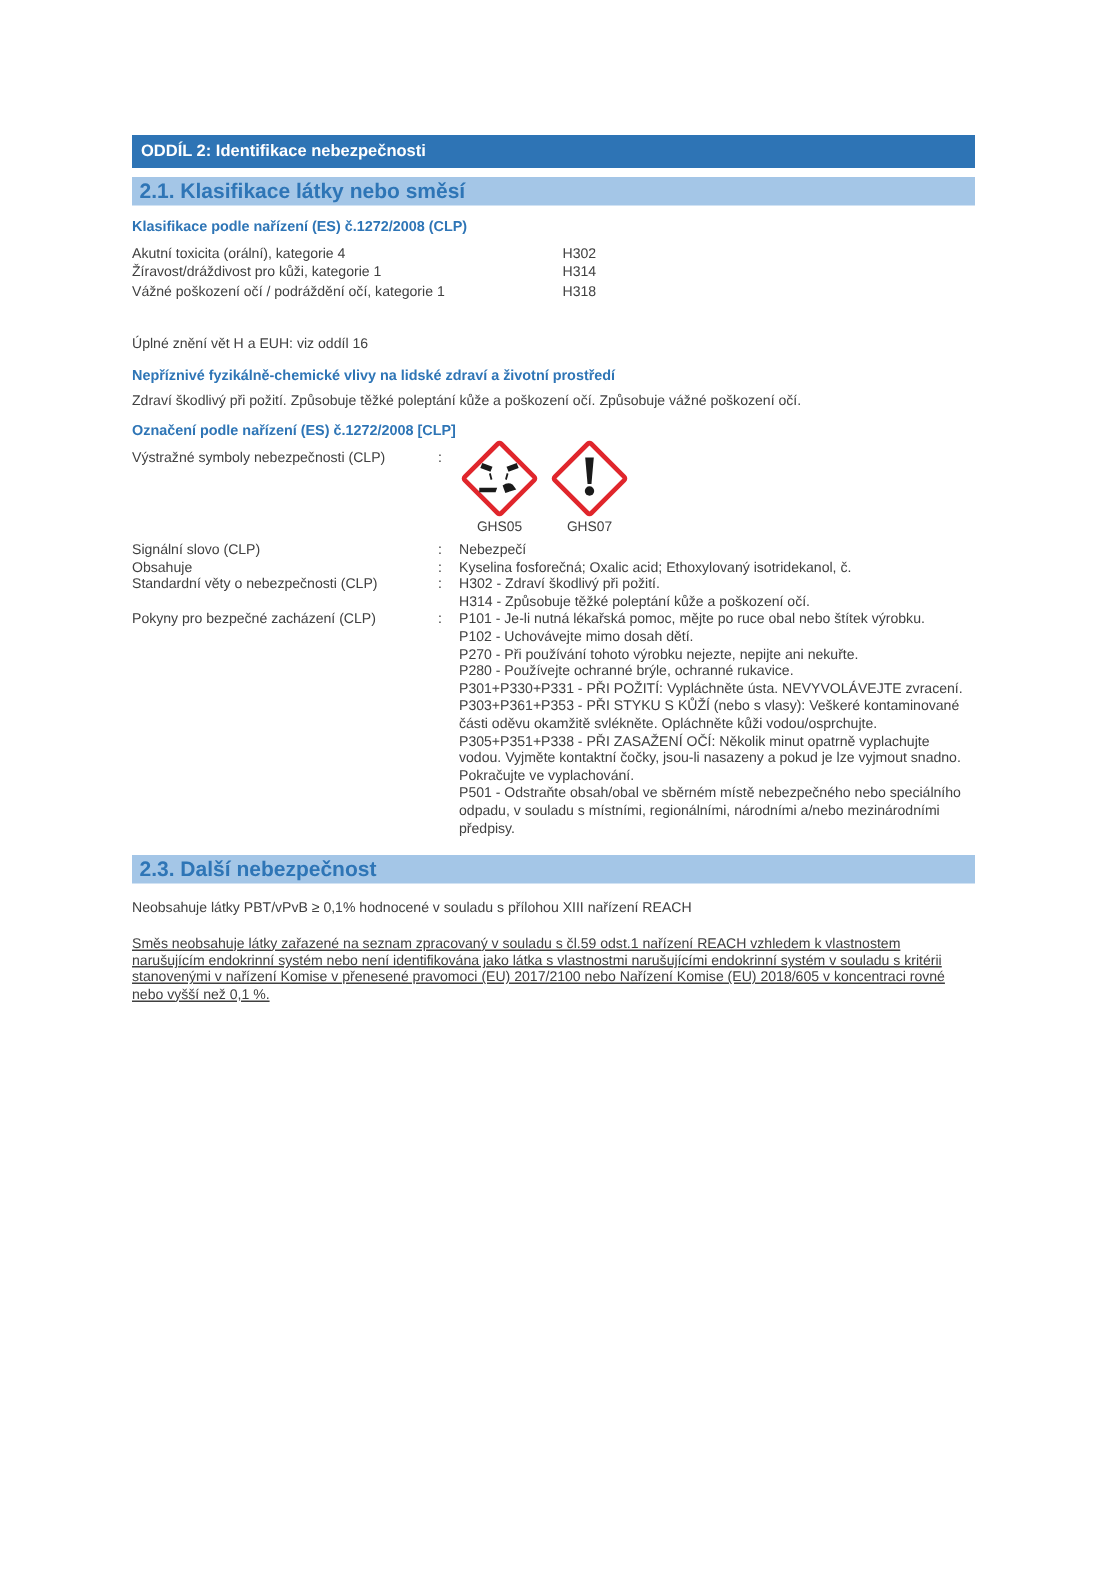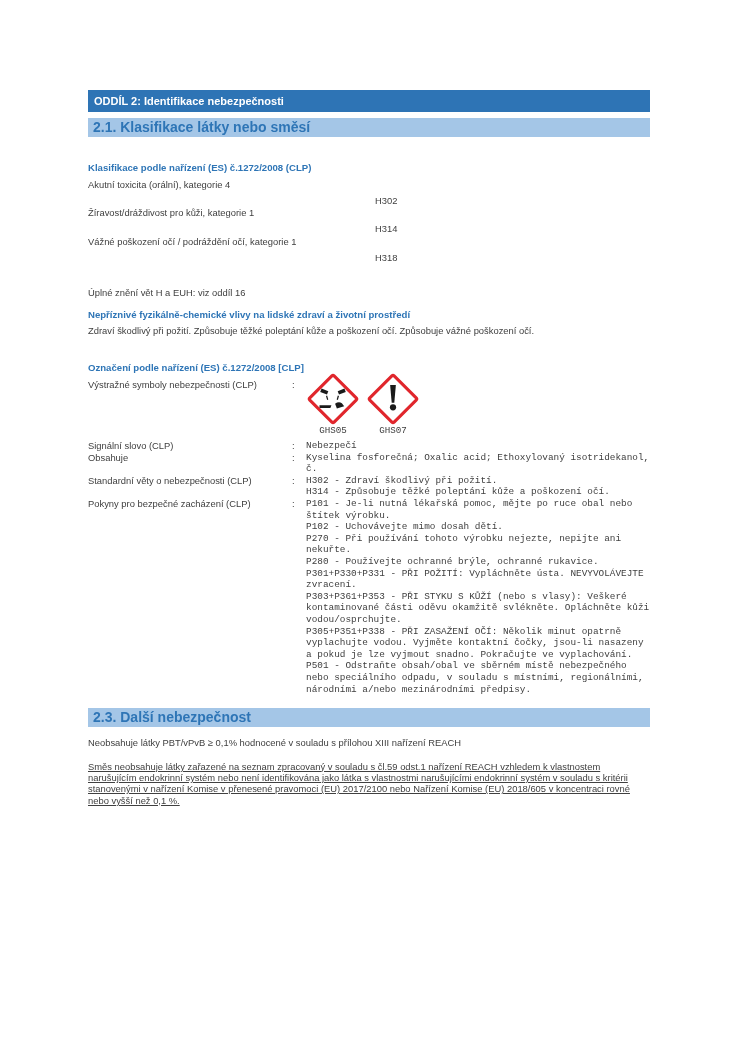--- a/index.html
+++ b/index.html
@@ -16,36 +16,36 @@
   body{font-family:"Liberation Sans","DejaVu Sans",sans-serif;}
   .page{position:relative;width:740px;height:1047px;background:#fff;overflow:hidden;}
   .content{padding-top:90px;margin-left:88px;width:562px;color:var(--c-body);font-size:9.4px;}
 
   .bar-dark{height:22px;line-height:22px;background:var(--c-header-bg);color:var(--c-header-text);
     font-size:11px;font-weight:bold;padding-left:6px;}
   .bar-light{height:19px;line-height:19px;background:var(--c-subbar-bg);color:var(--c-accent);
     font-size:14px;font-weight:bold;padding-left:5px;margin-top:13px;}
   .bar-light.first{margin-top:6px;}
 
-  .subheading{color:var(--c-accent);font-weight:bold;font-size:9.6px;margin-top:25px;line-height:12px;}
+  .subheading{color:var(--c-accent);font-weight:bold;font-size:9.6px;margin-top:9px;line-height:12px;}
 
   .cls-table{margin-top:5px;}
   .cls-row{display:flex;line-height:12.4px;}
   .cls-label{width:287px;flex-shrink:0;}
-  .cls-code{flex:1;margin-top:16px;}
+  .cls-code{flex:1;}
   .body-line{line-height:12.4px;margin-top:23px;}
   .adverse-heading{margin-top:9px;}
   .adverse-text{margin-top:4px;}
 
   .lv-rows{margin-top:5px;}
   .lv{display:flex;line-height:11.6px;}
   .lv-label{width:204px;flex-shrink:0;}
   .lv-colon{width:14px;flex-shrink:0;}
   .lv-colon::before{content:":";}
-  .lv-value{flex:1;font-family:Liberation Mono, monospace;}
+  .lv-value{flex:1;}
 
   .picto-row{margin-bottom:4px;}
   .picto-wrap{display:flex;gap:6px;margin-top:-6px;}
   .picto{width:54px;text-align:center;}
   .picto svg{display:block;margin:0 auto;}
   .picto-label{font-size:9.2px;line-height:10px;margin-top:1px;color:var(--c-body);}
 
   .pbt-line{margin-top:10px;line-height:11.6px;}
   .para{margin-top:12px;line-height:11.3px;text-decoration:underline;}
 </style>

